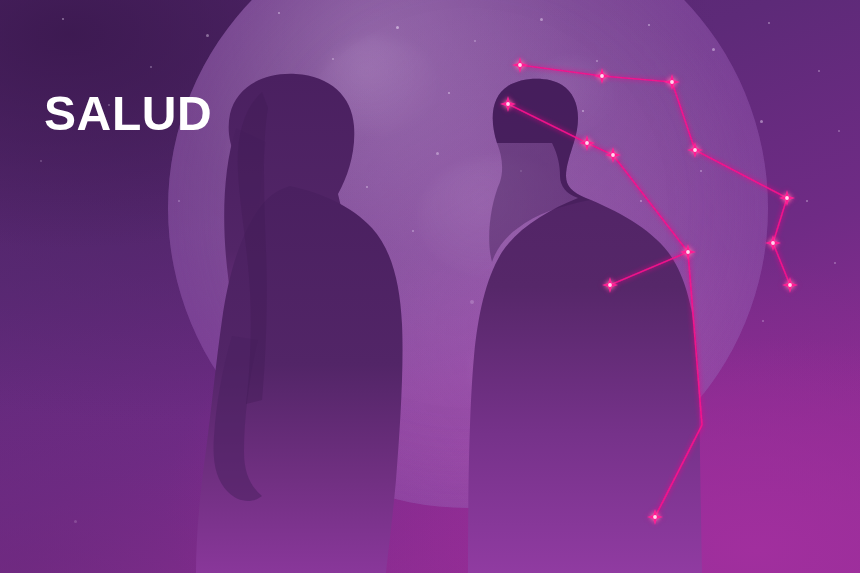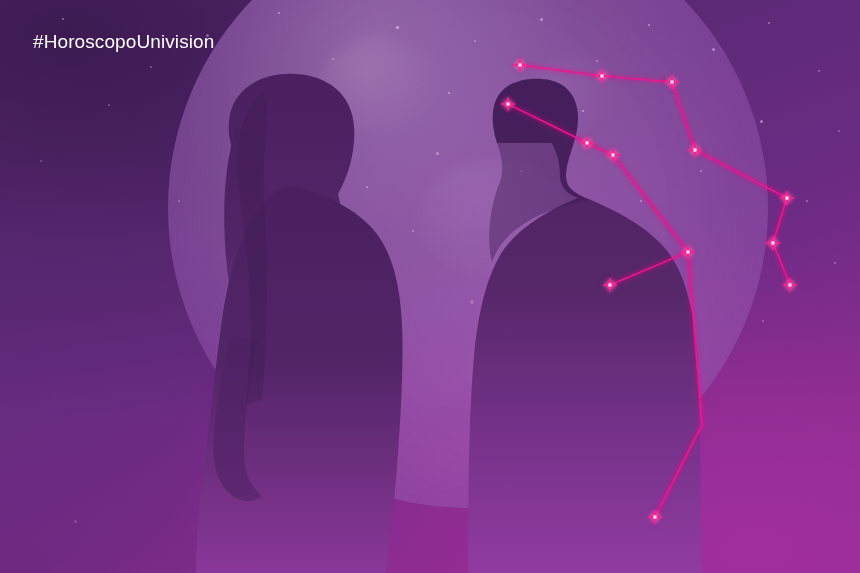--- a/index.html
+++ b/index.html
@@ -326,15 +326,15 @@
       <use href="#starGlyph" x="695" y="150"></use>
       <use href="#starGlyph" x="787" y="198"></use>
       <use href="#starGlyph" x="773" y="243"></use>
       <use href="#starGlyph" x="688" y="252"></use>
       <use href="#starGlyph" x="610" y="285"></use>
       <use href="#starGlyph" x="790" y="285"></use>
       <use href="#starGlyph" x="655" y="517"></use>
     </g>
   </svg>
 
-  <div class="hashtag">#HoroscopoUnivision</div>
+  <div class="headline">SALUD</div>
 
 </div>
 
 </body></html>

